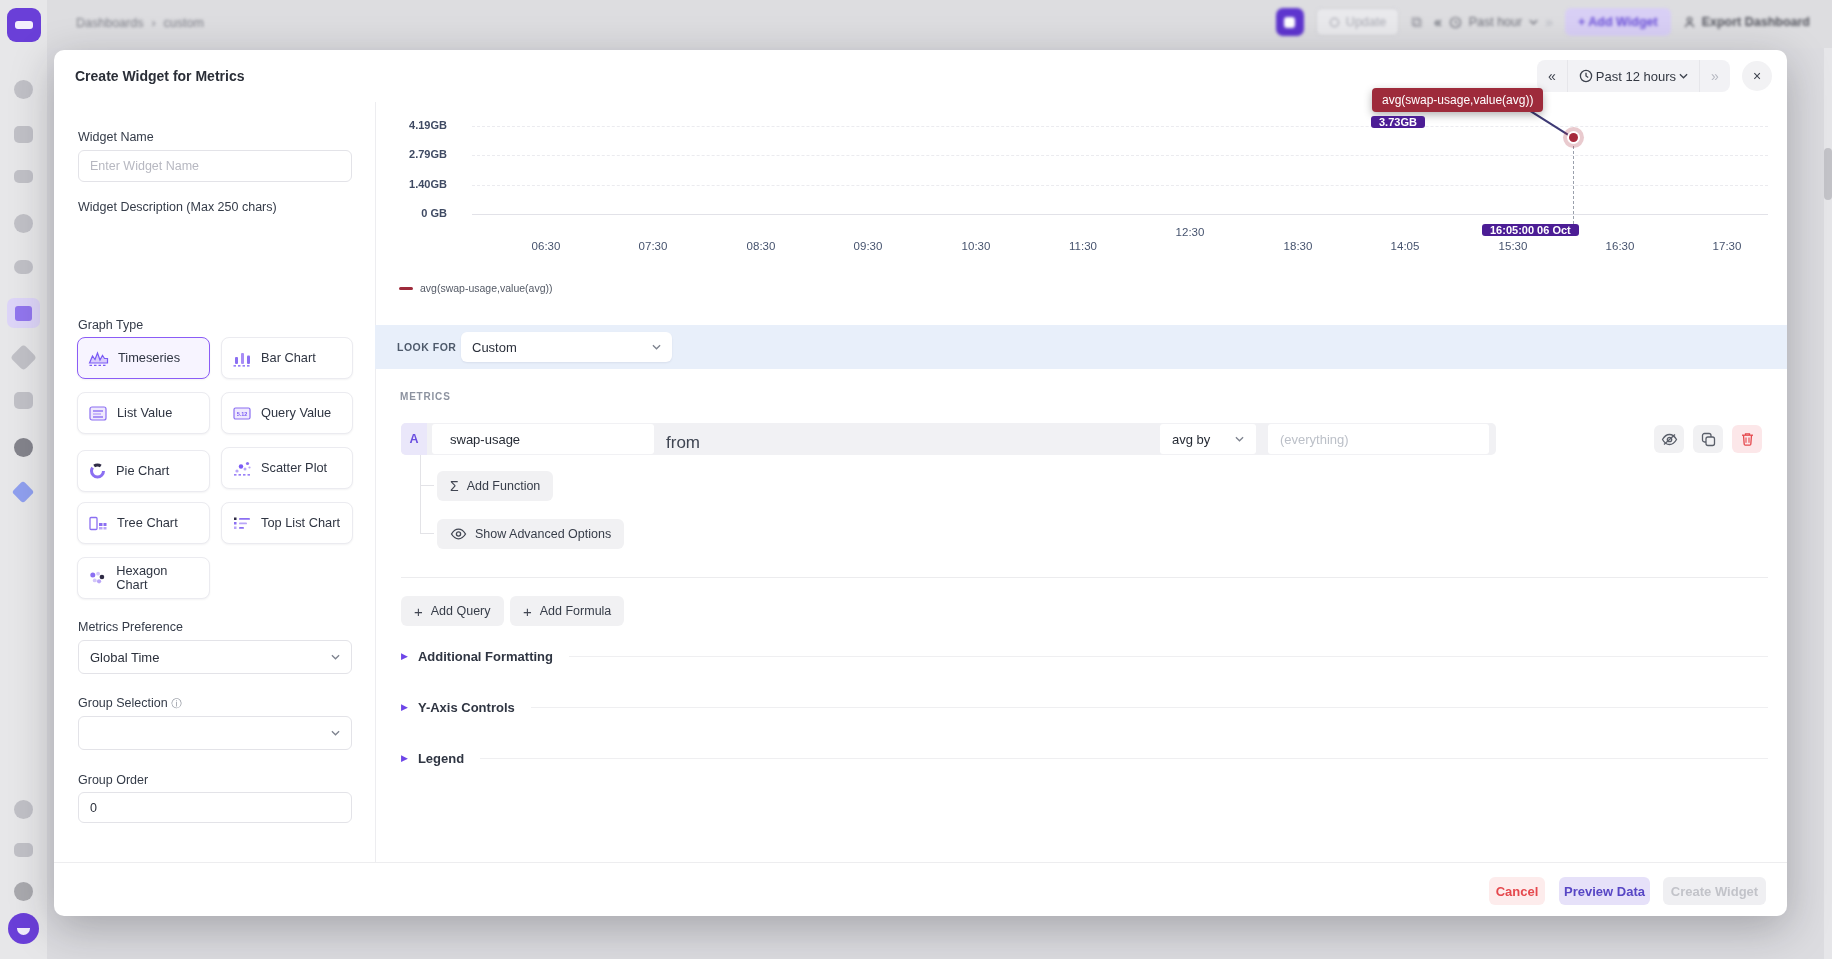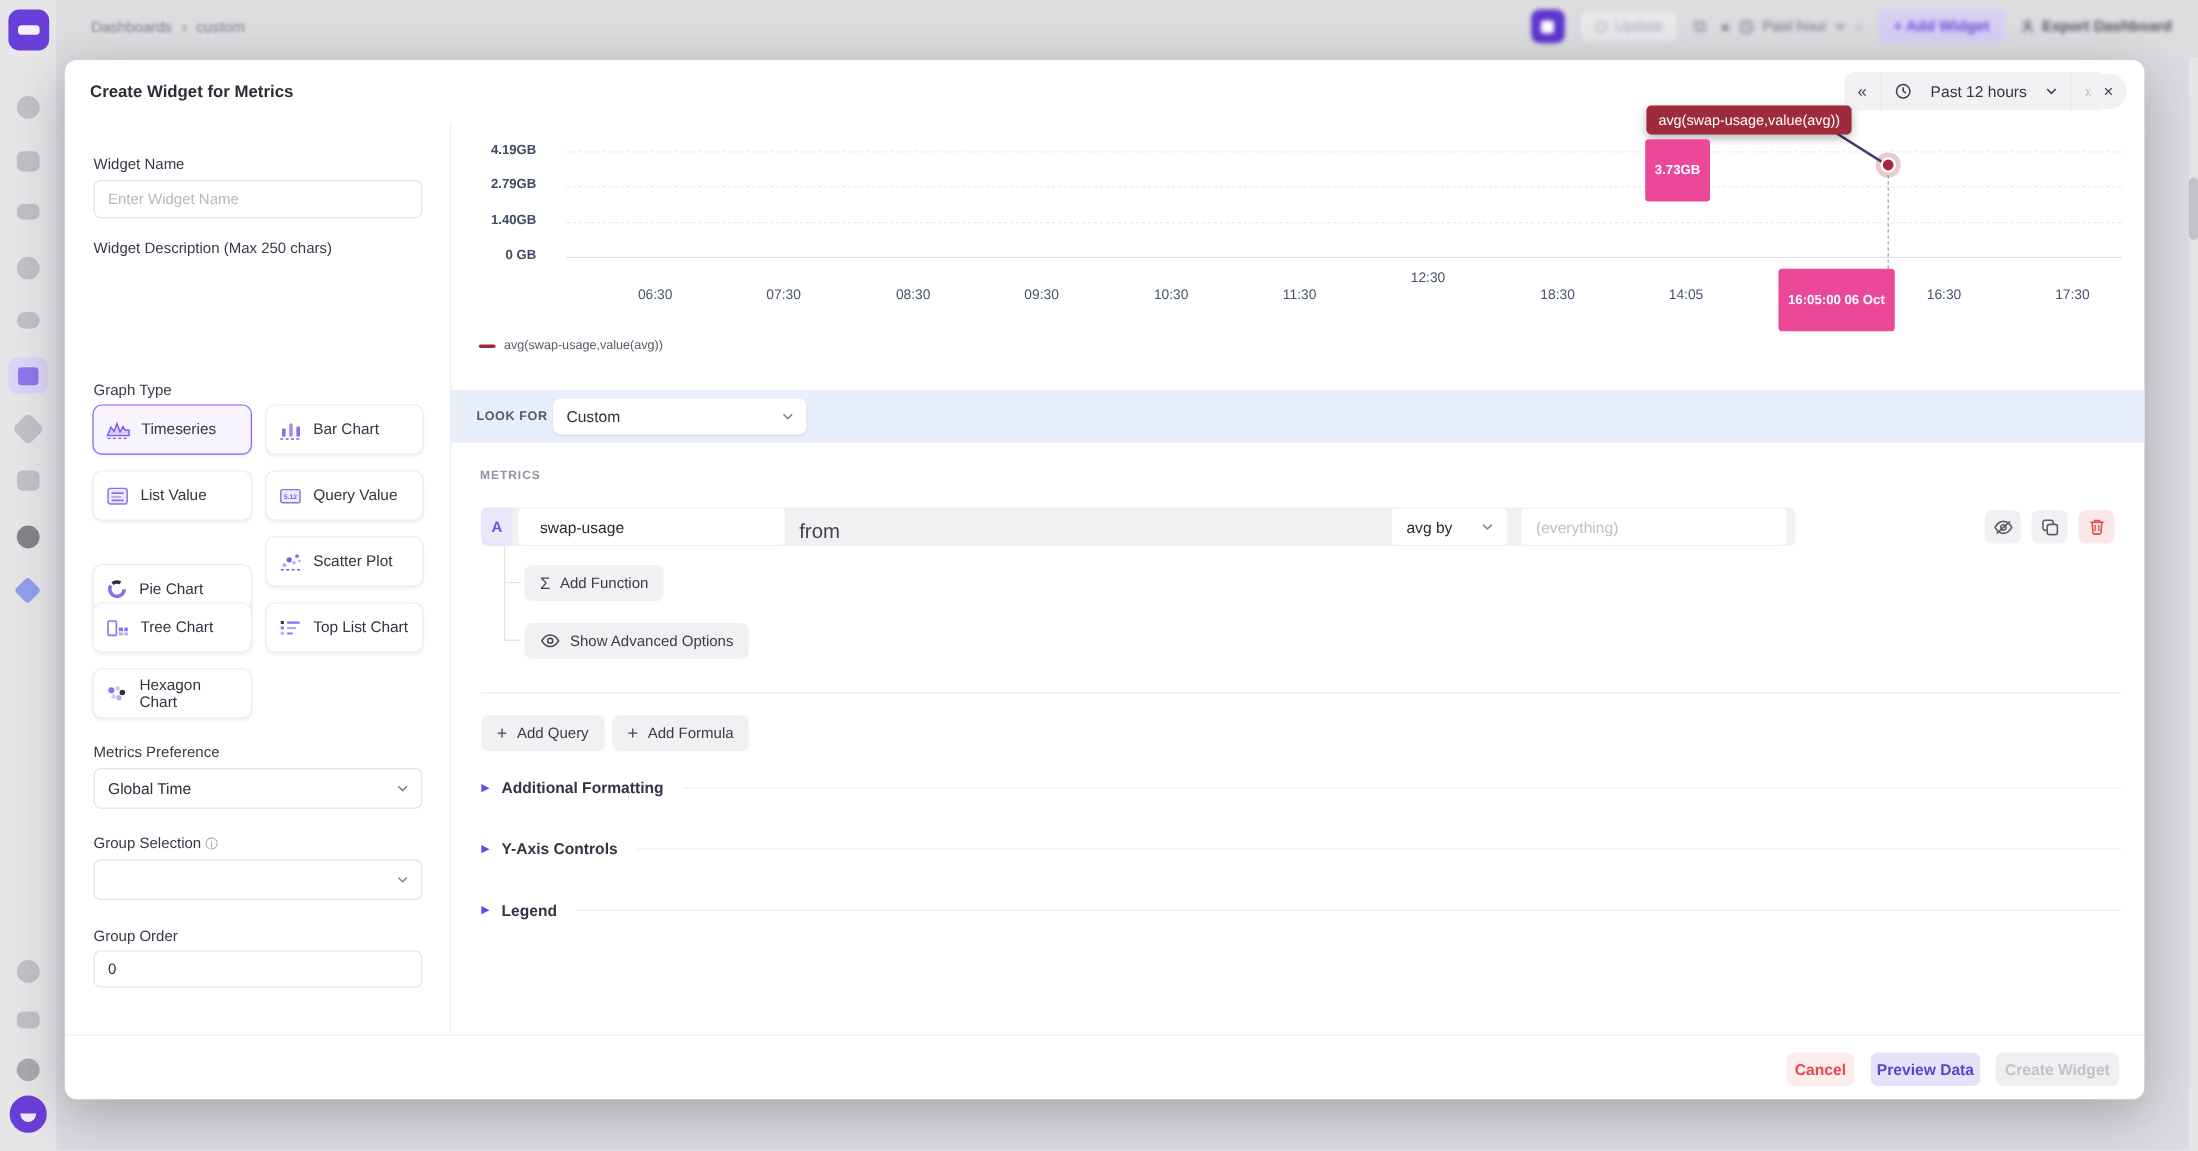--- a/index.html
+++ b/index.html
@@ -27,21 +27,21 @@
   .tb-time{display:flex;align-items:center;gap:7px;color:#6f707a;font-size:12.5px}
   .tb-aw{height:28px;padding:0 13px;border-radius:6px;background:#d8cff5;color:#6a4fd8;font-size:12.5px;font-weight:700;display:flex;align-items:center}
   .tb-exp{display:flex;align-items:center;gap:6px;color:#54555e;font-size:12.5px;font-weight:600}
   .scrollbar{position:absolute;right:0;top:48px;width:8px;height:911px;background:#e6e6e9}
   .thumb{position:absolute;right:0;top:100px;width:8px;height:52px;border-radius:4px;background:#c3c3c8}
   
   .modal{position:absolute;left:54px;top:50px;width:1733px;height:866px;background:#fff;border-radius:10px;box-shadow:0 12px 44px rgba(20,20,30,.28)}
   .m-title{position:absolute;left:21px;top:18px;font-size:14px;font-weight:700;color:#2a2e37}
   .t-group{position:absolute;left:1483px;top:10px;height:32px;display:flex;align-items:center;background:#f2f2f5;border-radius:8px}
   .t-seg{height:32px;display:flex;align-items:center;justify-content:center;padding:0 11px;cursor:pointer}
-  .t-seg.mid{gap:16px;font-size:13px;color:#33384299;color:#333842;border-left:1px solid #e6e6ea;border-right:1px solid #e6e6ea}
+  .t-seg.mid{gap:3px;font-size:13px;color:#33384299;color:#333842;border-left:1px solid #e6e6ea;border-right:1px solid #e6e6ea}
   .guill{font-size:14px;color:#3d424d}
   .guill.dim{color:#b6b8c1}
   .m-close{position:absolute;left:1688px;top:11px;width:30px;height:30px;border-radius:50%;background:#f2f2f4;display:flex;align-items:center;justify-content:center;font-size:14px;color:#3d424d;cursor:pointer}
   .vdiv{position:absolute;left:321px;top:52px;width:1px;height:760px;background:#ededf0}
   
   .lbl{position:absolute;font-size:12.5px;color:#343b48;font-weight:500}
   .inp{position:absolute;border:1px solid #e3e3e8;border-radius:6px;background:#fff;font-size:12.5px;color:#2b303b;padding:0 11px;font-family:inherit}
   .inp::placeholder,textarea.inp::placeholder{color:#b7b8c1}
   textarea.inp{padding:8px 11px;resize:none}
   .gt-btn{position:absolute;width:133px;height:42px;border:1px solid #ebebf0;border-radius:8px;background:#fff;box-shadow:0 1px 2px rgba(25,25,40,.05);display:flex;align-items:center;gap:9px;padding:0 10px;cursor:pointer}
@@ -52,21 +52,21 @@
   .chev{width:9px;height:6px;display:inline-block}
   
   .ytick{position:absolute;width:75px;text-align:right;font-size:11px;font-weight:700;color:#3f4a63}
   .gline{position:absolute;height:0;border-top:1px dashed #ebebef}
   .gline.base{border-top:1px solid #e2e2e8}
   .xtick{position:absolute;width:80px;text-align:center;font-size:11.5px;color:#46536e;font-weight:500}
   .serline{position:absolute;height:2px;background:#3e3a75;transform-origin:0 50%;border-radius:2px}
   .dot{position:absolute;width:9px;height:9px;border-radius:50%;background:#a62a3c;box-shadow:0 0 0 2px #fff,0 0 0 6px rgba(166,42,60,.25)}
   .cross{position:absolute;width:0;border-left:1.5px dashed #9aa0ac}
   .tt-red{position:absolute;background:#9e2b3b;color:#fff;font-size:12px;padding:5px 10px;border-radius:4px;box-shadow:0 3px 8px rgba(0,0,0,.3);white-space:nowrap}
-  .tt-blk{position:absolute;background:#ec4899;color:#fff;font-size:11px;font-weight:700;padding:20px 8px;border-radius:3px;white-space:nowrap}
+  .tt-blk{position:absolute;background:#4c1d95;color:#fff;font-size:11px;font-weight:700;padding:0 8px;border-radius:3px;white-space:nowrap}
   .legend{position:absolute;display:flex;align-items:center;gap:7px;font-size:10.5px;color:#545a66}
   .legend i{width:14px;height:3px;border-radius:2px;background:#9e2b3b}
   
   .lookfor{position:absolute;left:321px;top:275px;width:1412px;height:44px;background:#e8effa}
   .lf-lbl{position:absolute;left:22px;top:16px;font-size:10.5px;font-weight:700;letter-spacing:.5px;color:#4e5a6b}
   .lf-sel{left:86px;top:7px;width:211px;height:30px;border:none;box-shadow:0 1px 2px rgba(30,40,80,.08)}
   
   .sec-lbl{position:absolute;font-size:10px;font-weight:700;letter-spacing:.8px;color:#8d93a0}
   .qrow{position:absolute;left:347px;top:373px;width:1095px;height:32px;background:#f1f1f4;border-radius:5px}
   .qcell{position:absolute;top:1px;height:30px;background:#fff;border-radius:3px;border:none;font-size:13px;color:#262b35;padding:0 12px;font-family:inherit}
@@ -220,21 +220,21 @@
     </svg>
     <span class="gt-lb">List Value</span>
   </div>
   <div class="gt-btn" style="left:167px;top:342px;width:132px">
     <svg width="20" height="17" viewBox="0 0 20 17">
       <rect x="2" y="3" width="16" height="11" rx="1.5" fill="#efe9fd" stroke="#8b6ff2" stroke-width="1.2"></rect>
       <text x="10" y="10.8" text-anchor="middle" font-size="5.5" font-weight="bold" fill="#7a5af5">5.12</text>
     </svg>
     <span class="gt-lb">Query Value</span>
   </div>
-  <div class="gt-btn" style="left:23px;top:420px">
+  <div class="gt-btn" style="left:23px;top:400px">
     <svg width="19" height="18" viewBox="0 0 19 18">
       <circle cx="9.5" cy="9" r="6" fill="none" stroke="#8b6ff2" stroke-width="3" stroke-dasharray="22 16"></circle>
       <circle cx="9.5" cy="9" r="6" fill="none" stroke="#2f2b45" stroke-width="3" stroke-dasharray="7 31" stroke-dashoffset="-24"></circle>
     </svg>
     <span class="gt-lb">Pie Chart</span>
   </div>
   <div class="gt-btn" style="left:167px;top:397px;width:132px">
     <svg width="20" height="17" viewBox="0 0 20 17">
       <circle cx="5" cy="11" r="1.6" fill="#b9a5f8"></circle>
         <circle cx="9" cy="6.5" r="2.2" fill="#7a5af5"></circle>

